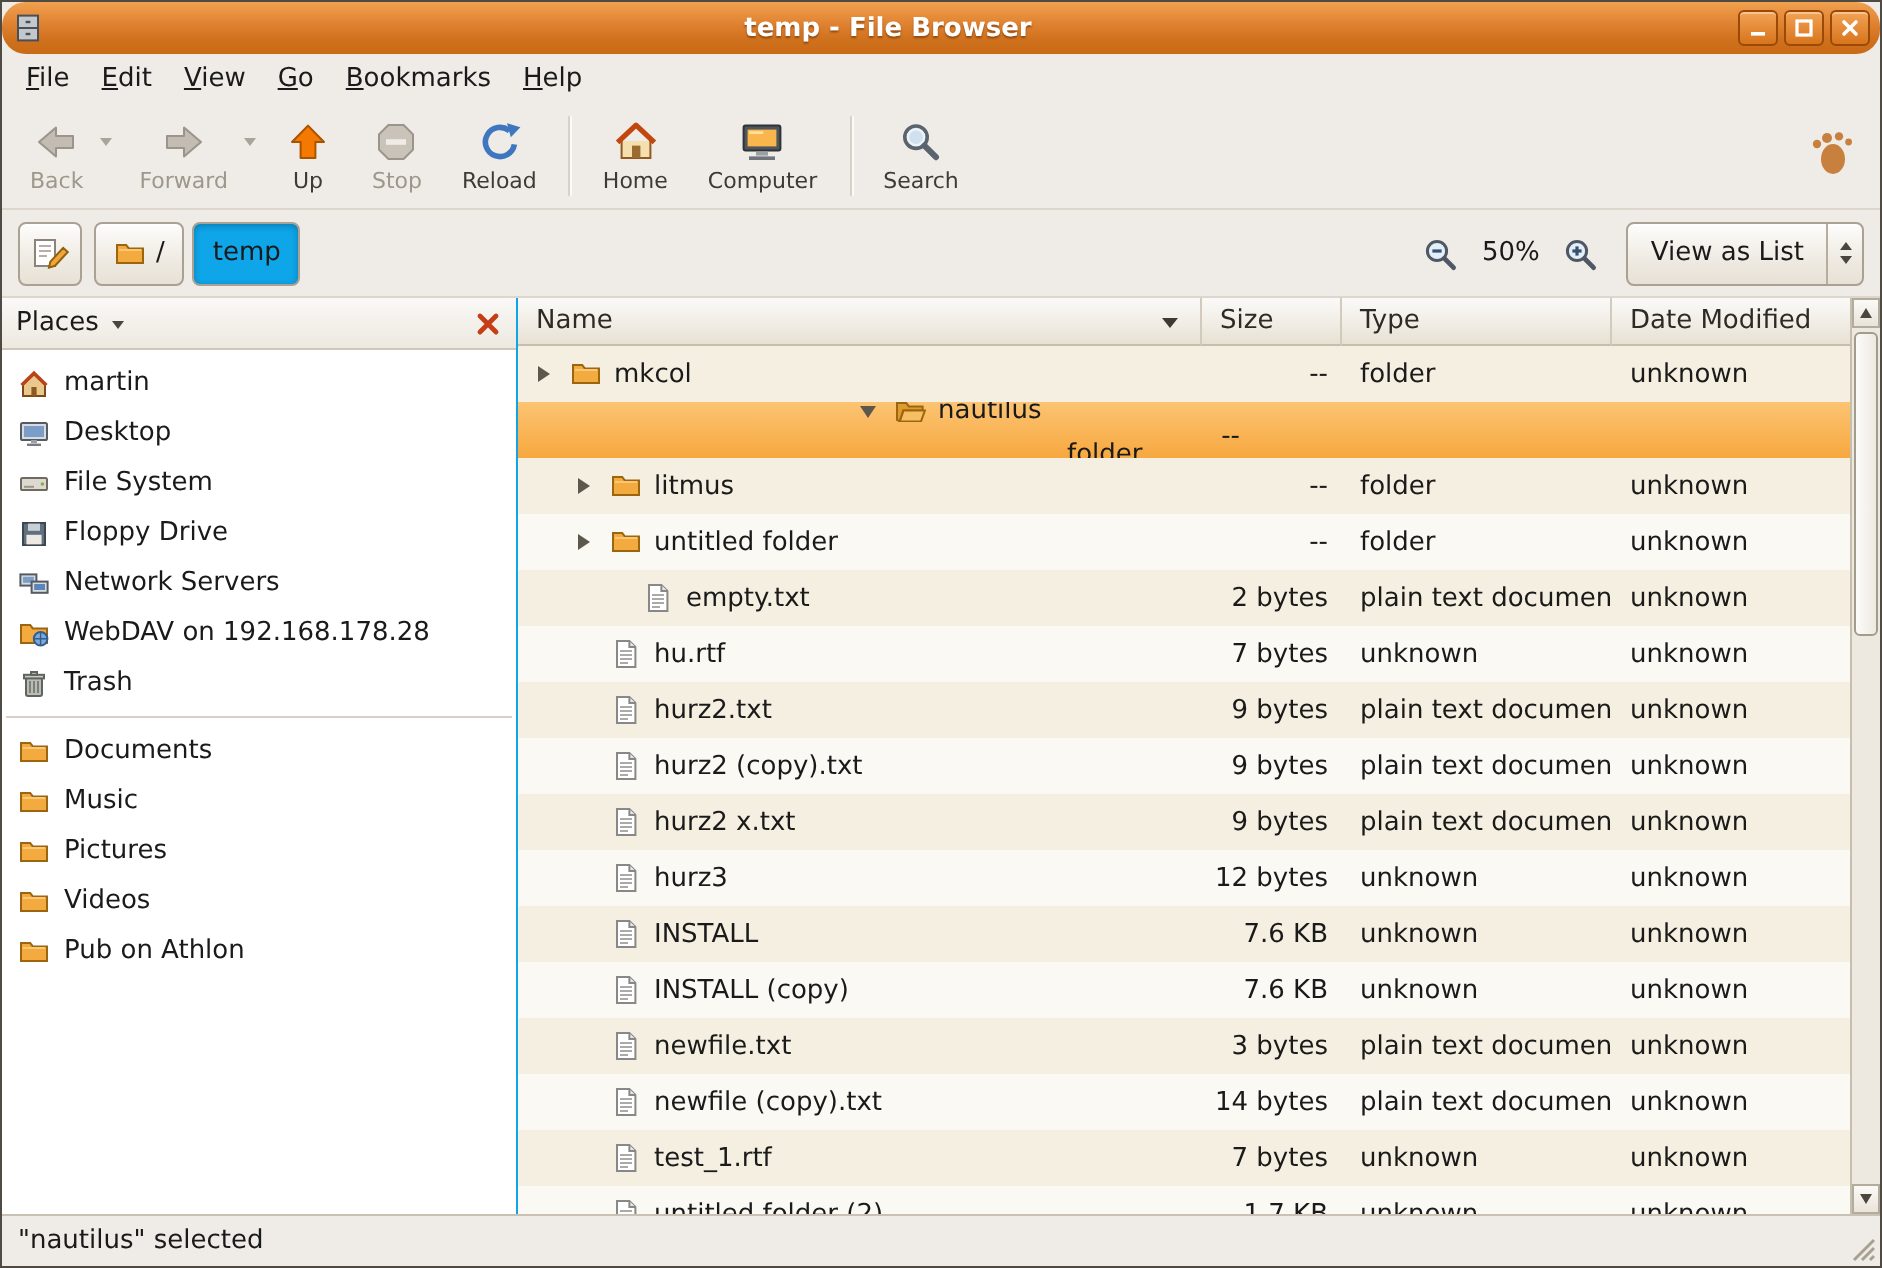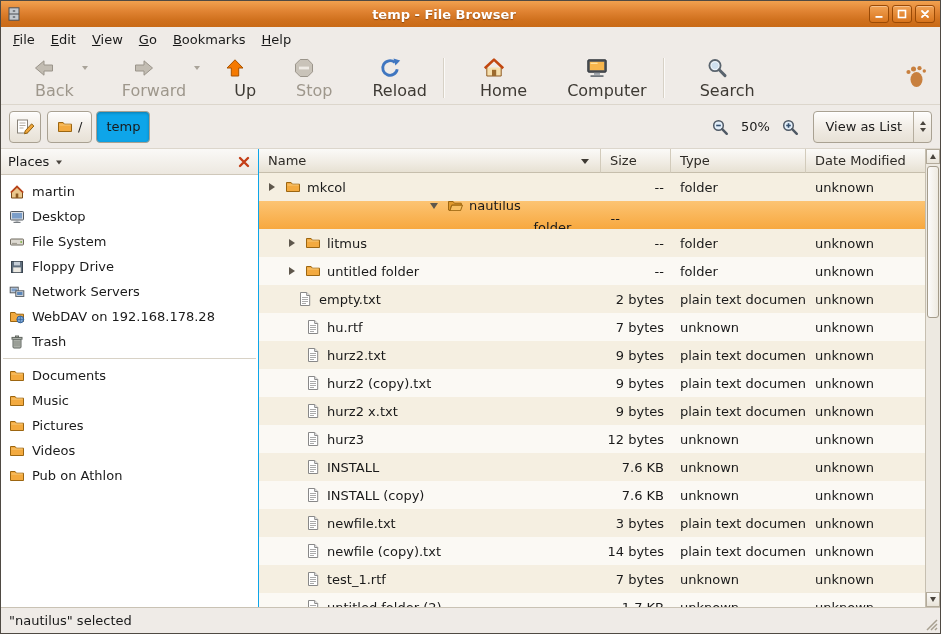--- a/index.html
+++ b/index.html
@@ -4,37 +4,37 @@
 <style>
   html,body{margin:0;padding:0;}
   body{width:941px;height:634px;overflow:hidden;background:#D8D4CE;}
   *{box-sizing:border-box;}
   .window{width:941px;height:634px;border:1px solid #4F4A43;display:flex;flex-direction:column;
     background:#EFEBE7;font-family:"DejaVu Sans","Liberation Sans",sans-serif;font-size:13px;color:#1A1A1A;}
   .icon{display:inline-flex;align-items:center;justify-content:center;flex:0 0 auto;}
 
   
   .titlebar{flex:0 0 26px;background:linear-gradient(180deg,#F1A14F 0%,#E08332 40%,#D0711E 72%,#C96A17 100%);
-    display:flex;align-items:center;padding:0 5px;gap:4px;}
+    display:flex;align-items:center;padding:0 5px;gap:4px;border-radius:12px;}
   .title{flex:1;text-align:center;color:#FFF;font-weight:bold;font-size:13px;text-shadow:0 1px 1px rgba(90,40,0,.55);}
   .win-btn{width:20px;height:18px;border:1px solid #9A4A06;border-radius:3px;margin-left:3px;
     background:linear-gradient(180deg,#F2A355,#D8741C);display:flex;align-items:center;justify-content:center;
     box-shadow:inset 0 1px 0 rgba(255,255,255,.35);}
 
   
   .menubar{flex:0 0 24px;display:flex;align-items:center;padding:0 4px;}
   .menu-item{padding:3px 8px;cursor:default;}
   .menu-item::first-letter{text-decoration:underline;}
 
   
   .toolbar{flex:0 0 54px;display:flex;align-items:center;padding:0 4px;border-bottom:1px solid #DCD6CC;}
   .tb-btn{position:relative;display:flex;flex-direction:column;align-items:center;justify-content:center;
     padding:3px 10px 2px;gap:1px;border-radius:3px;}
   .tb-btn.has-dd{padding-right:18px;}
-  .tb-label{font-size:16px;color:#3E3A34;margin-left:20px;}
+  .tb-label{font-size:11px;color:#3E3A34;}
   .tb-btn.disabled .tb-label{color:#9E978C;}
   .tb-dd{position:absolute;right:4px;top:13px;width:0;height:0;
     border-left:3.5px solid transparent;border-right:3.5px solid transparent;border-top:4.5px solid #A9A399;}
   .tb-sep{width:1px;height:40px;background:#D7D1C6;margin:0 6px;box-shadow:1px 0 0 #FBFAF8;}
   .throbber{margin-left:auto;margin-right:8px;}
 
   
   .locationbar{flex:0 0 44px;display:flex;align-items:center;gap:6px;padding:0 8px;border-bottom:1px solid #DCD6CC;}
   .loc-btn{height:32px;border:1px solid #A9A192;border-radius:4px;display:flex;align-items:center;gap:5px;
     padding:0 9px;background:linear-gradient(180deg,#FEFDFC,#EFEAE2 60%,#E7E1D6);box-shadow:inset 0 1px 0 #FFF;}
@@ -504,21 +504,21 @@
                     <path d="M2.4 6h11.3" stroke="#F8C878" stroke-width="1"></path>
                   </svg>
                 </span>
                 <span class="fname">untitled folder</span>
               </div>
               <div class="cell size-cell">--</div>
               <div class="cell type-cell">folder</div>
               <div class="cell date-cell">unknown</div>
             </div>
             <div class="row stripe-a">
-              <div class="cell name-cell" style="padding-left: 18px;">
+              <div class="cell name-cell" style="padding-left: 42px;">
                 <span class="exp "></span>
                 <span class="icon">
                   <svg width="16" height="16" viewBox="0 0 16 16">
                     <path d="M3.5 1.5h6.2l3 3v10H3.5z" fill="#FFFFFF" stroke="#888"></path>
                     <path d="M9.7 1.5v3h3" fill="#E9E9E9" stroke="#888"></path>
                     <g stroke="#AAA" stroke-width="1">
                       <path d="M5 6.5h6M5 8.5h6M5 10.5h6M5 12.5h4"></path>
                     </g>
                   </svg>
                 </span>

